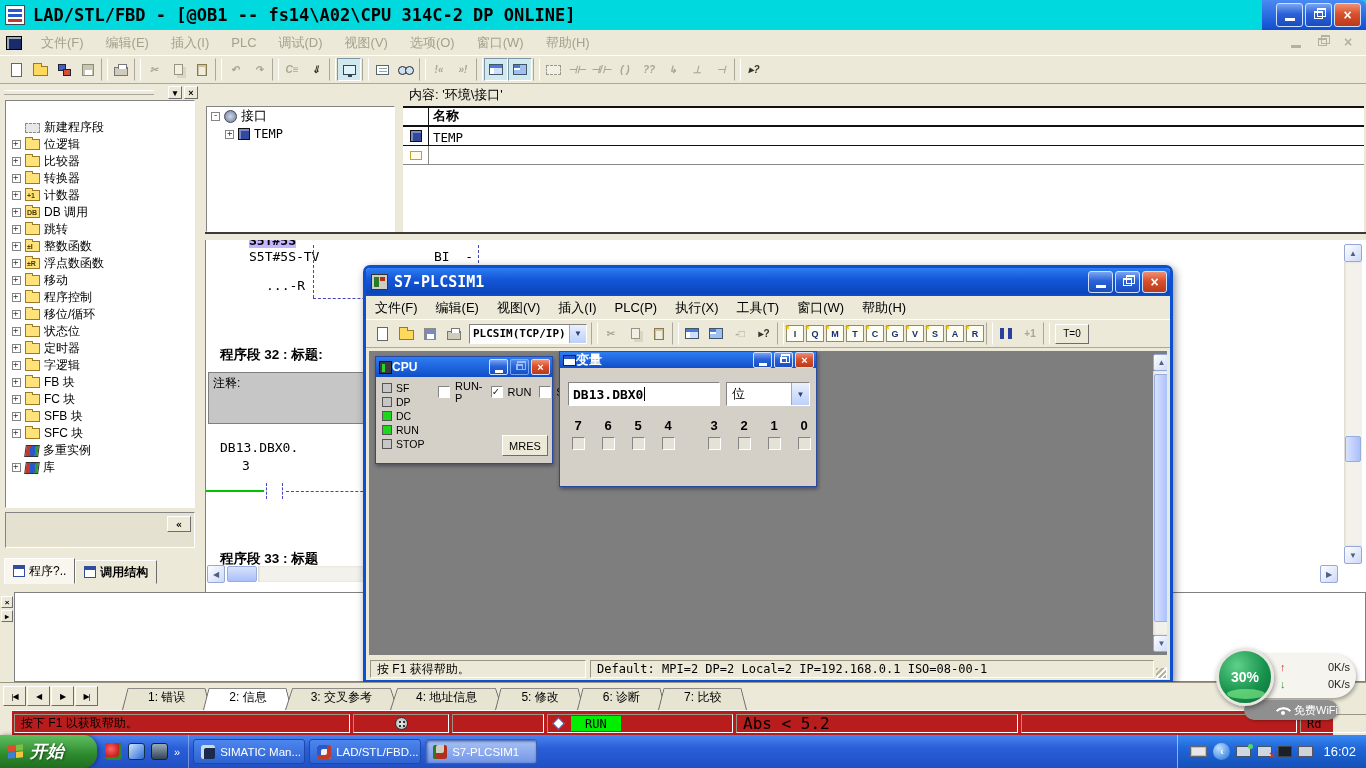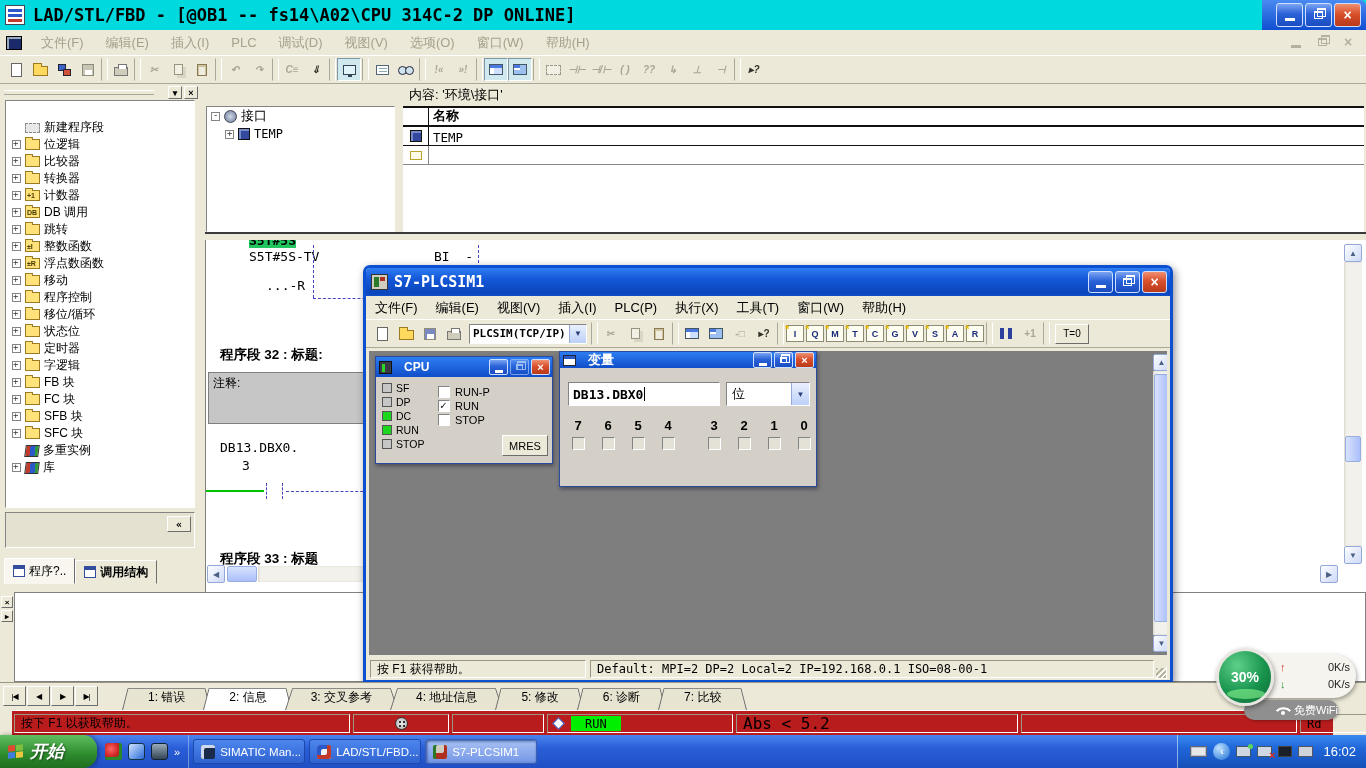--- a/index.html
+++ b/index.html
@@ -104,21 +104,21 @@
 .drow .icell{width:26px;height:100%;border-right:1px solid #111;display:flex;align-items:center;justify-content:center}
 .drow.hdr{font-weight:bold;font-size:13px;border-bottom:2px solid #111}
 .drow .nm{padding-left:4px}
 .ic-row2{width:12px;height:9px;border:1px solid #b8a52a;background:#fffbe8}
 .hsplit{position:absolute;left:205px;top:232px;right:0;height:8px;background:#ece9d8;border-top:2px solid #3a3a3a}
 
 
 .editor{position:absolute;left:205px;top:240px;width:1161px;height:352px;background:#fff;border-left:1px solid #808080;overflow:hidden}
 .editor .txt{position:absolute;font:13px "DejaVu Sans Mono",monospace;white-space:pre}
 .editor .bold{font-weight:bold}
-.seltimer{background:#22c55e}
+.seltimer{background:#c4b5fd}
 .vdash{position:absolute;width:0;border-left:1px dashed #4444bb}
 .hdash{position:absolute;height:0;border-top:1px dashed #4444bb}
 .netttl{position:absolute;font:bold 13.5px "Liberation Sans",sans-serif;white-space:nowrap}
 .cmtbox{position:absolute;left:2px;top:132px;width:252px;height:52px;background:#c6c6c6;border:1px solid #7f7f7f;font-size:12px;padding:2px 4px}
 .gline{position:absolute;left:0;top:250px;width:58px;height:2px;background:#00c300}
 
 .sbv{position:absolute;width:18px}
 .sb-btn{background:linear-gradient(135deg,#fdfeff,#cdd9f7);border:1px solid #95a8d7;border-radius:2px;color:#4d6185;display:flex;align-items:center;justify-content:center;font-size:8px;width:18px;height:18px}
 .sb-track{background:#f3f1ec;box-shadow:inset 1px 0 2px #d8d4c8}
 .sb-thumbv{background:linear-gradient(90deg,#d8e2fc,#aabffa);border:1px solid #98aede;border-radius:2px;width:16px;margin-left:1px}
@@ -145,21 +145,21 @@
 .t0btn{width:34px;height:20px;font:10px "Liberation Sans";display:flex;align-items:center;justify-content:center;margin-left:4px}
 .ps-client{position:absolute;left:3px;right:3px;top:83px;bottom:25px;background:#7e7e7e;overflow:hidden}
 .ps-sb{position:absolute;left:2px;right:2px;bottom:0;height:22px;background:#ece9d8;display:flex;align-items:center;gap:4px;padding:0 14px 0 2px}
 .ps-sb .pnl{height:18px;display:flex;align-items:center;padding:0 6px;border:1px solid;border-color:#9a9681 #fff #fff #9a9681;font-size:12px;white-space:nowrap}
 .grip{position:absolute;right:1px;bottom:1px;width:13px;height:13px;background:linear-gradient(135deg,transparent 50%,#fff 50%);}
 .grip::before{content:"";position:absolute;right:1px;bottom:1px;width:10px;height:10px;background:repeating-linear-gradient(135deg,#b8b4a2 0 2px,transparent 2px 4px)}
 
 
 .subwin{position:absolute;border:1px solid #2a4aa0;background:#d4d0c8;box-shadow:1px 2px 4px rgba(0,0,30,.4)}
 .sw-tb{height:20px;background:linear-gradient(180deg,#2e7df2,#0f4ec8);display:flex;align-items:center;padding:0 2px 0 3px;color:#fff}
-.sw-tb .ttl{flex:1;font:bold 12px "Liberation Sans";margin-left:12px}
+.sw-tb .ttl{flex:1;font:bold 12px "Liberation Sans";margin-left:0}
 .sw-btn{width:19px;height:16px;border-radius:2px;border:1px solid #cfe0ff;background:linear-gradient(180deg,#7ba4f2,#2a62d8 45%,#1a4cc0);display:flex;align-items:center;justify-content:center;color:#fff;margin-left:2px;font-size:9px}
 .sw-btn.dis{opacity:.55}
 .sw-btn.close{background:linear-gradient(180deg,#ef9072,#d9502c 45%,#b93a1a)}
 .cpu-ico{width:13px;height:13px;background:#3a3a44;border:1px solid #111;position:relative}
 .cpu-ico::before{content:"";position:absolute;left:2px;top:2px;width:3px;height:8px;background:#2ad42a}
 .var-ico{width:13px;height:11px;background:#fff;border:1px solid #223;box-shadow:inset 0 3px 0 #2a58c8}
 .ledrow{display:flex;align-items:center;gap:4px;height:14px;font-size:10.5px}
 .led{width:10px;height:10px;border:1px solid #555;background:#c6c6c6;flex:none}
 .led.on{background:#1ed61e}
 .cchk{display:flex;align-items:center;gap:5px;font-size:11px;height:14px}
@@ -901,21 +901,21 @@
           <div class="ledrow">
             <span class="led on"></span>
             <span>RUN</span>
           </div>
 
           <div class="ledrow">
             <span class="led off"></span>
             <span>STOP</span>
           </div>
         </div>
-      <div class="abs" style="left:62px;top:28px;display:flex;flex-direction:column;">
+      <div class="abs" style="left:62px;top:28px;display:flex;flex-direction:row;gap:8px">
 
           <label class="cchk">
             <span class="cbx"></span>
             <span>RUN-P</span>
           </label>
 
           <label class="cchk">
             <span class="cbx checked"></span>
             <span>RUN</span>
           </label>

